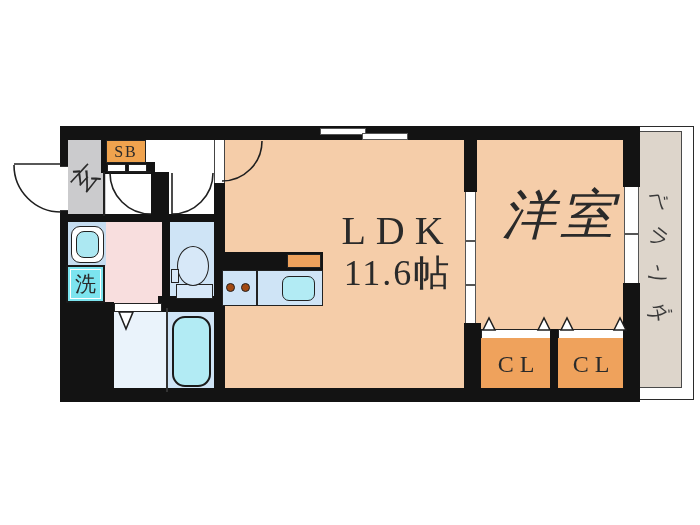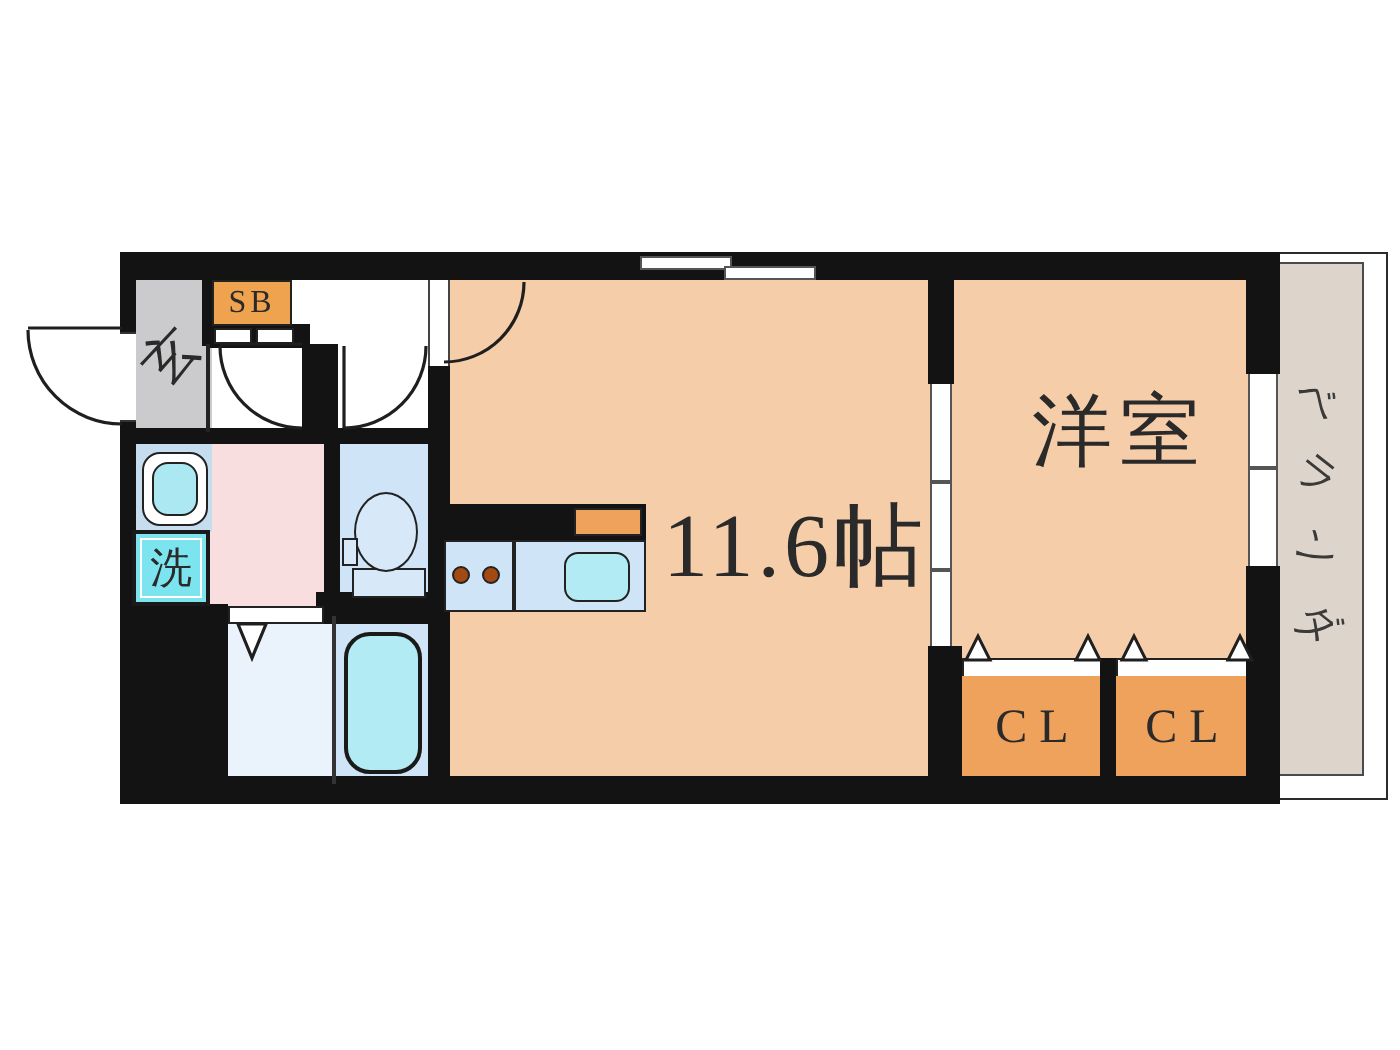--- a/index.html
+++ b/index.html
@@ -119,25 +119,28 @@
       <path d="M538,330 L544,318 L550,330 Z"></path>
       <path d="M561,330 L567,318 L573,330 Z"></path>
       <path d="M614,330 L620,318 L626,330 Z"></path>
     </g>
   </svg>
 
   <div class="abs lbl" style="left:62px;top:152px;width:46px;height:52px;font-size:27px;transform:rotate(-47deg);">
     <span>玄</span>
   </div>
 
-  <div class="abs lbl" style="left:315px;top:252px;width:165px;height:42px;font-size:45px;letter-spacing:2px;">
+  <div class="abs lbl" style="left:315px;top:208px;width:155px;height:44px;font-size:40px;letter-spacing:10px;padding-left:10px;">
+    <span>LDK</span>
+  </div>
+  <div class="abs lbl" style="left:315px;top:252px;width:165px;height:42px;font-size:36px;letter-spacing:2px;">
     <span>11.6帖</span>
   </div>
 
-  <div class="abs lbl" style="left:500px;top:192px;width:120px;height:46px;font-size:40px;letter-spacing:4px;">
+  <div class="abs lbl" style="left:500px;top:192px;width:120px;height:46px;font-size:54px;letter-spacing:4px;font-style:italic;">
     <span>洋室</span>
   </div>
 
   <div class="abs" style="left:640px;top:186px;width:38px;height:140px;display:flex;flex-direction:column;align-items:center;justify-content:space-between;font-size:21px;color:#3a3a3a;">
     <span style="transform:rotate(38deg);">ベ</span>
     <span style="transform:rotate(38deg);">ラ</span>
     <span style="transform:rotate(38deg);">ン</span>
     <span style="transform:rotate(38deg);">ダ</span>
   </div>
 

